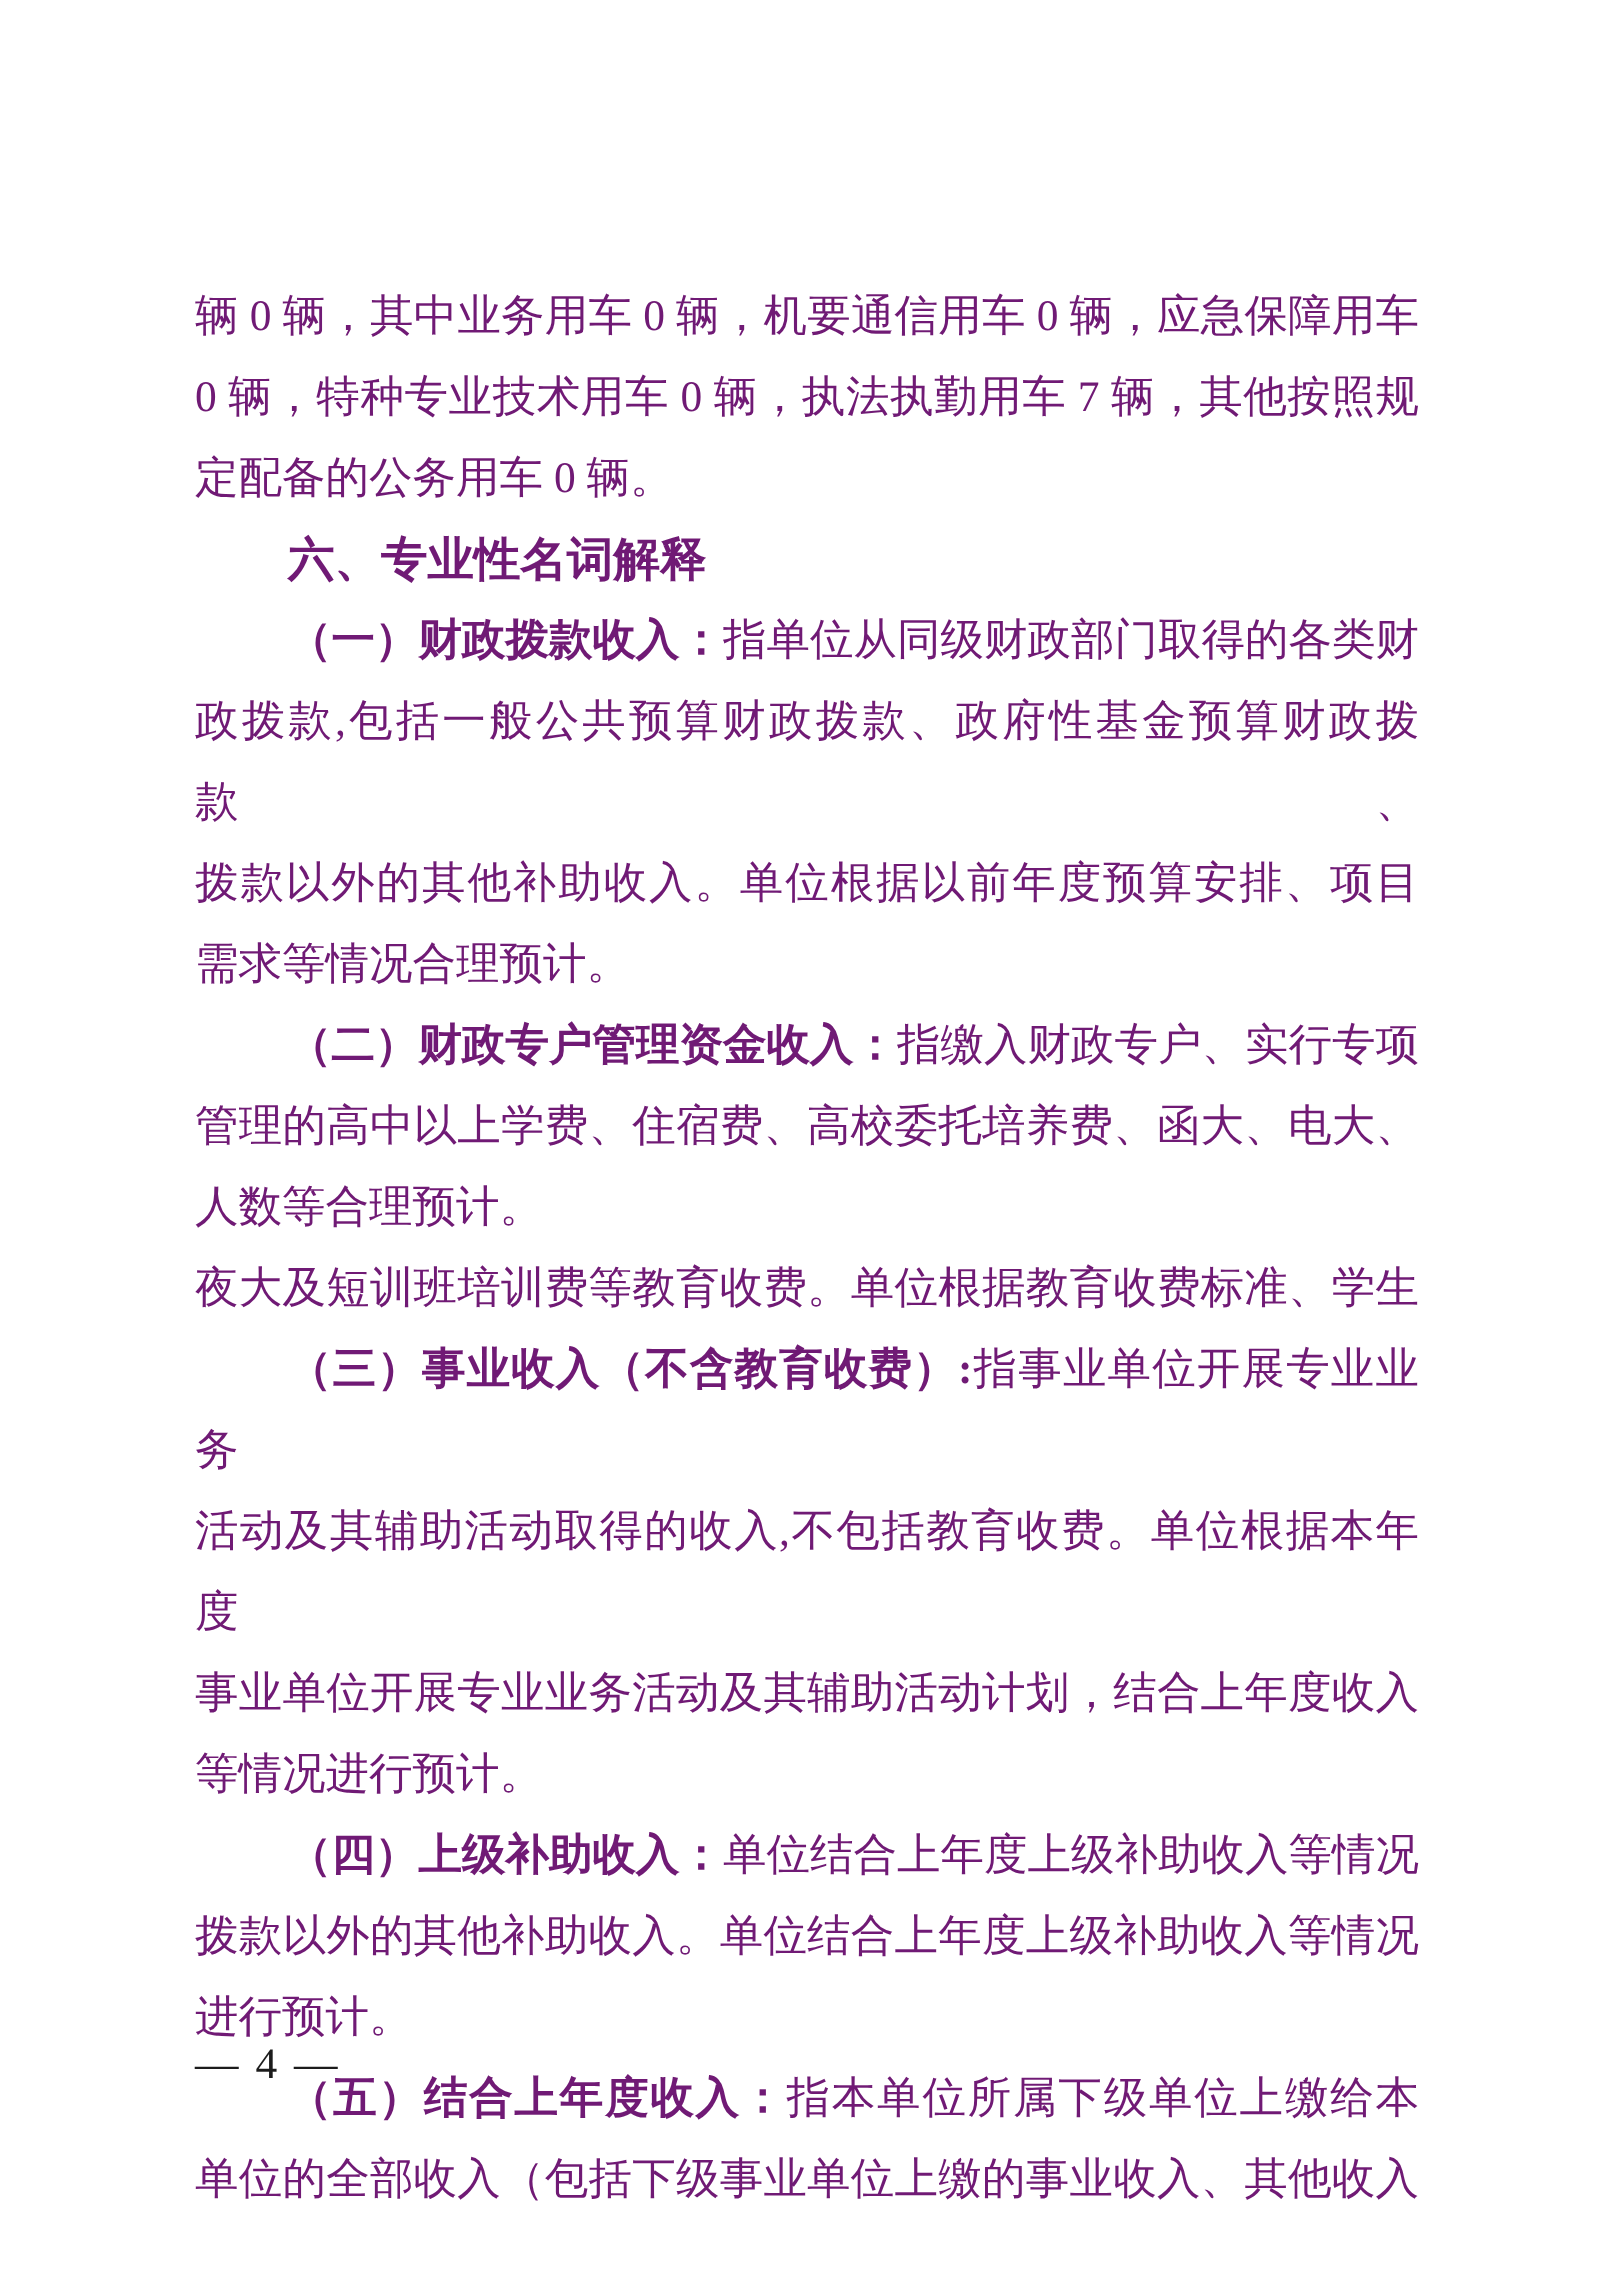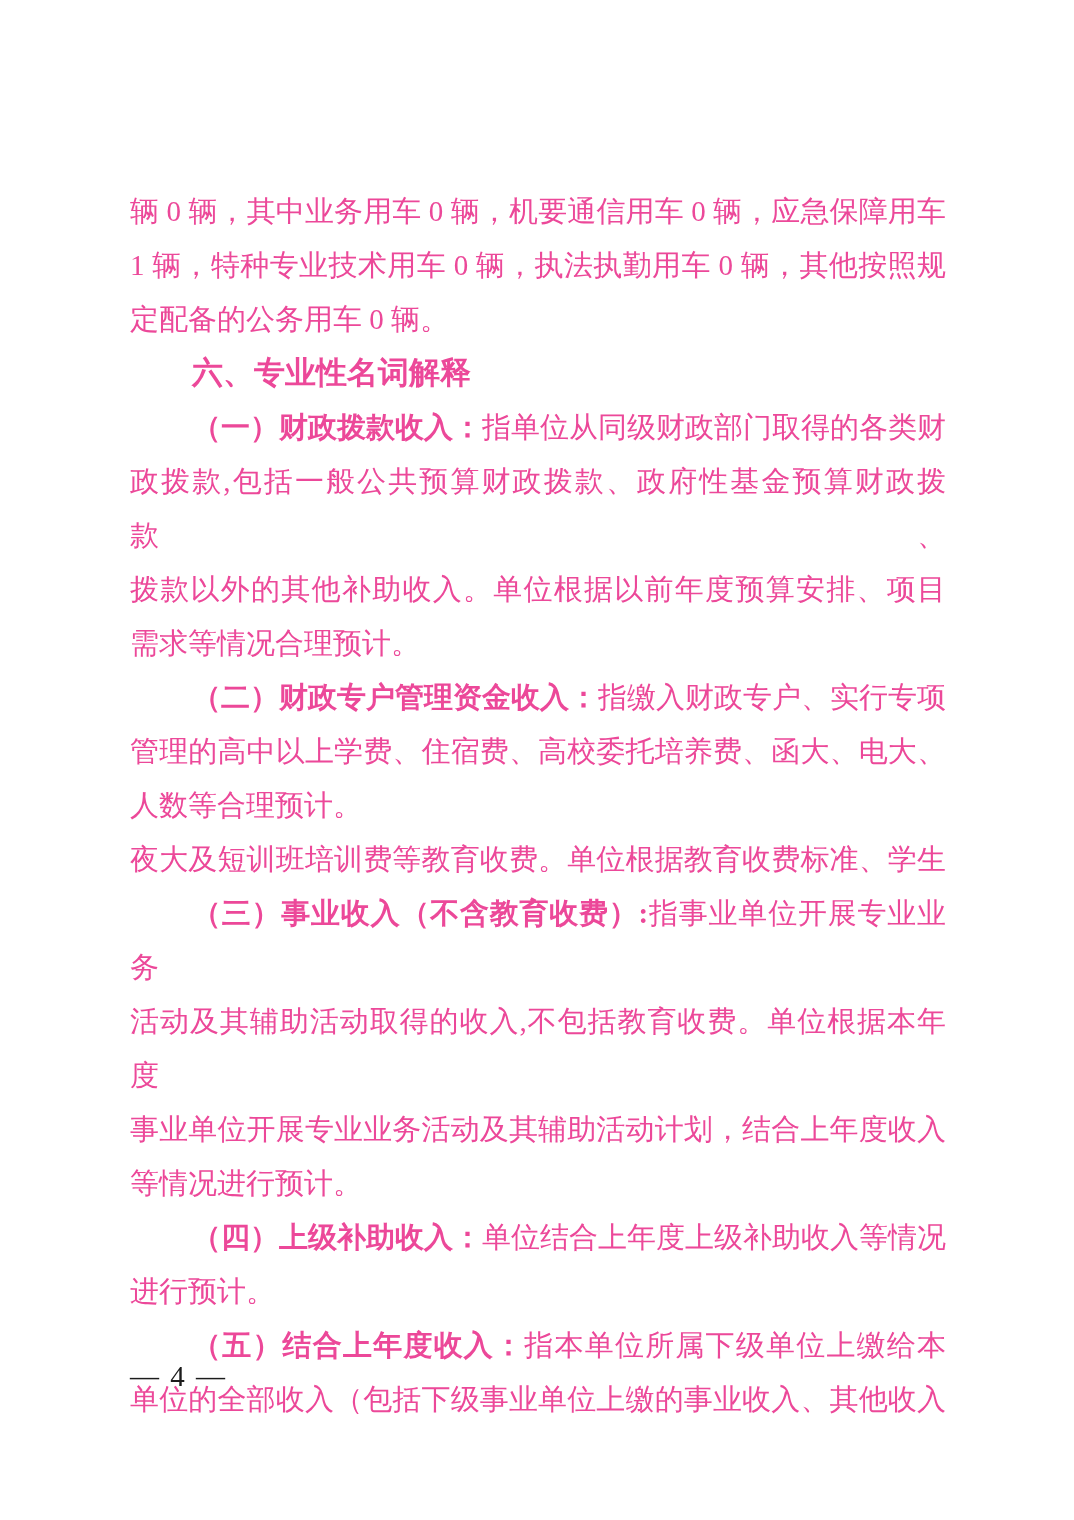--- a/index.html
+++ b/index.html
@@ -13,21 +13,21 @@
   .content{
     position:absolute;
     left:130px;
     top:184px;
     width:816px;
   }
   .line{
     font-family:"Liberation Serif","DejaVu Serif",serif;
     font-size:29px;
     line-height:54px;
-    color:#ec4899;
+    color:#701a75;
     text-align:justify;
     text-align-last:justify;
     text-justify:inter-character;
   }
   .line.end{
     text-align-last:left;
   }
   .line.indent{
     text-indent:62px;
   }
@@ -51,41 +51,42 @@
     letter-spacing:2px;
   }
 </style>
 </head>
 <body>
 
 <div class="page">
   <div class="content">
 
     <div class="line"><span class="b"></span><span>辆 0 辆，其中业务用车 0 辆，机要通信用车 0 辆，应急保障用车</span></div>
-    <div class="line"><span class="b"></span><span>1 辆，特种专业技术用车 0 辆，执法执勤用车 0 辆，其他按照规</span></div>
+    <div class="line"><span class="b"></span><span>0 辆，特种专业技术用车 0 辆，执法执勤用车 7 辆，其他按照规</span></div>
     <div class="line end"><span class="b"></span><span>定配备的公务用车 0 辆。</span></div>
 
     <div class="line heading indent end"><span class="b">六、专业性名词解释</span><span></span></div>
 
     <div class="line indent"><span class="b">（一）财政拨款收入：</span><span>指单位从同级财政部门取得的各类财</span></div>
     <div class="line"><span class="b"></span><span>政拨款,包括一般公共预算财政拨款、政府性基金预算财政拨款、</span></div>
     <div class="line"><span class="b"></span><span>拨款以外的其他补助收入。单位根据以前年度预算安排、项目</span></div>
     <div class="line end"><span class="b"></span><span>需求等情况合理预计。</span></div>
 
     <div class="line indent"><span class="b">（二）财政专户管理资金收入：</span><span>指缴入财政专户、实行专项</span></div>
     <div class="line"><span class="b"></span><span>管理的高中以上学费、住宿费、高校委托培养费、函大、电大、</span></div>
     <div class="line end"><span class="b"></span><span>人数等合理预计。</span></div>
     <div class="line"><span class="b"></span><span>夜大及短训班培训费等教育收费。单位根据教育收费标准、学生</span></div>
 
     <div class="line indent"><span class="b">（三）事业收入（不含教育收费）:</span><span>指事业单位开展专业业务</span></div>
     <div class="line"><span class="b"></span><span>活动及其辅助活动取得的收入,不包括教育收费。单位根据本年度</span></div>
     <div class="line"><span class="b"></span><span>事业单位开展专业业务活动及其辅助活动计划，结合上年度收入</span></div>
     <div class="line end"><span class="b"></span><span>等情况进行预计。</span></div>
 
     <div class="line indent"><span class="b">（四）上级补助收入：</span><span>单位结合上年度上级补助收入等情况</span></div>
+    <div class="line"><span class="b"></span><span>拨款以外的其他补助收入。单位结合上年度上级补助收入等情况</span></div>
     <div class="line end"><span class="b"></span><span>进行预计。</span></div>
 
     <div class="line indent"><span class="b">（五）结合上年度收入：</span><span>指本单位所属下级单位上缴给本</span></div>
     <div class="line"><span class="b"></span><span>单位的全部收入（包括下级事业单位上缴的事业收入、其他收入</span></div>
 
   </div>
 
   <div class="footer">— 4 —</div>
 </div>
 

